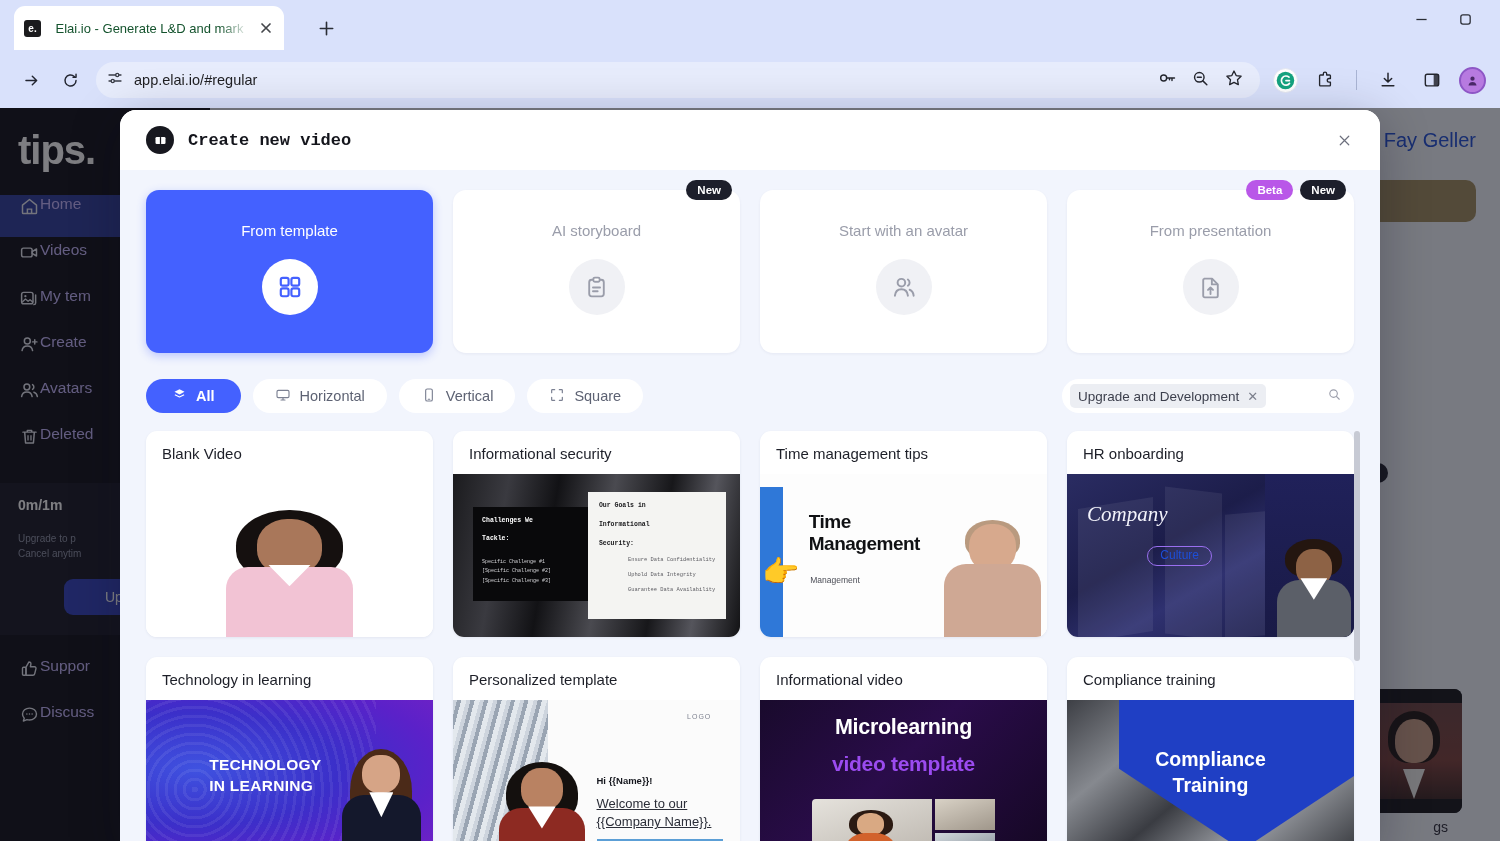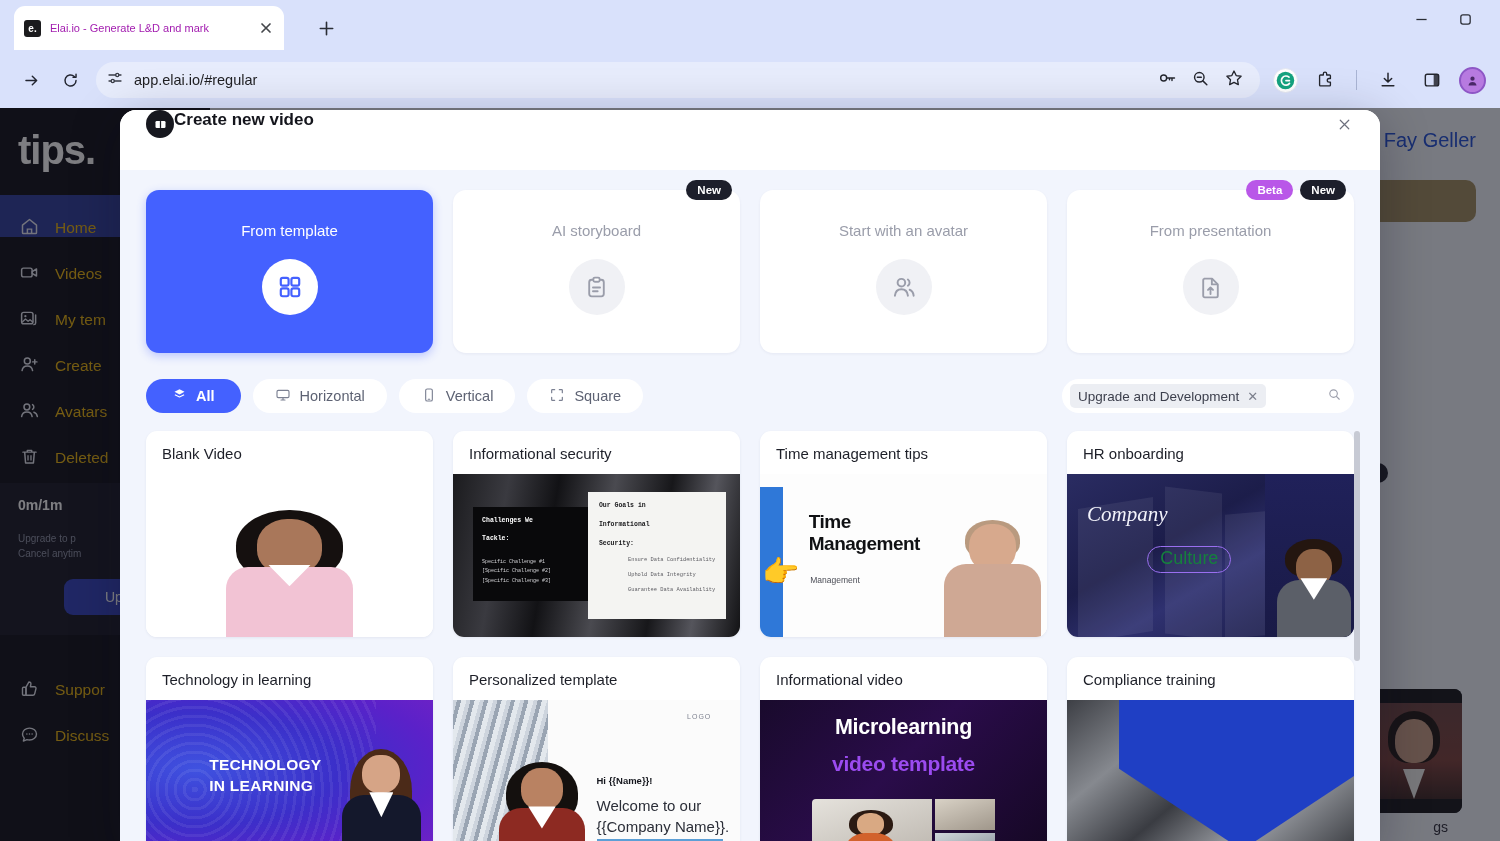--- a/index.html
+++ b/index.html
@@ -17,24 +17,25 @@
     position: absolute; left: 14px; top: 6px; width: 270px; height: 44px;
     background: #fff; border-radius: 11px 11px 0 0;
     display: flex; align-items: center; padding: 0 10px; gap: 9px;
   }
   .tab-favicon {
     width: 17px; height: 17px; border-radius: 3px; background: #1b1b1d;
     color: #fff; font-size: 10px; font-weight: bold;
     display: flex; align-items: center; justify-content: center; flex: none;
   }
   .tab-title {
-    font-size: 11px; color: #a21caf; white-space: nowrap;
+    font-size: 13px; color: #14532d; white-space: nowrap;
     overflow: hidden; flex: 1;
     -webkit-mask-image: linear-gradient(to right, #000 85%, transparent 100%);
             mask-image: linear-gradient(to right, #000 85%, transparent 100%);
+            text-align: center;
   }
   .tab-close { width: 16px; height: 16px; flex: none; opacity: .85; }
   .newtab {
     position: absolute; left: 310px; top: 12px; width: 32px; height: 32px;
     display: flex; align-items: center; justify-content: center;
   }
   .winbtns {
     position: absolute; right: 10px; top: 8px; display: flex; gap: 22px;
     align-items: center; padding-right: 14px;
   }
@@ -71,22 +72,22 @@
 
   
   .page { position: absolute; left: 0; top: 108px; right: 0; bottom: 0; background: #f2f5fd; overflow: hidden; }
 
   .sidebar {
     position: absolute; left: 0; top: 0; width: 210px; bottom: 0;
     background: #0c0d14; color: #fff; padding: 0;
   }
   .logo { font-size: 40px; font-weight: 700; letter-spacing: -1px; padding: 20px 0 18px 18px; color: #fff; }
   .nav-item {
-    display: flex; align-items: flex-end; gap: 15px; height: 42px;
-    padding-left: 18px; font-size: 15.5px; color: #eab308; margin: 4px 10px 4px 0;
+    display: flex; align-items: flex-start; height: 42px;
+    padding-left: 18px; font-size: 15.5px; color: #c4b5fd; margin: 4px 10px 4px 0;
     border-radius: 0 22px 22px 0;
   }
   .nav-item.active { background: #2c3a9c; }
   .nav-ico { width: 22px; height: 22px; flex: none; display: flex; align-items: center; justify-content: center; }
   .quota-box { margin: 16px 0 0 0; padding: 14px 18px 20px; background: #151622; }
   .quota-label { font-size: 14px; font-weight: bold; color: #fff; }
   .quota-sub { margin-top: 18px; font-size: 10px; line-height: 1.5; color: #8d91a6; }
   .upgrade-btn {
     margin-top: 18px; margin-left: 46px; width: 120px; height: 36px;
     background: #2f3fbf; border-radius: 9px; color: #fff; font-size: 14px;
@@ -133,21 +134,21 @@
 
   
   .modal {
     position: absolute; left: 120px; top: 110px; width: 1260px; height: 740px;
     background: #fff; border-radius: 16px 16px 0 0;
     box-shadow: 0 10px 50px rgba(10,12,30,.28);
     overflow: hidden; display: flex; flex-direction: column;
   }
   .modal-head {
     height: 60px; background: #fff; flex: none;
-    display: flex; padding: 0 22px 0 26px; 
+    display: flex; align-items: center; padding: 0 22px 0 26px; gap: 14px; font-family: Liberation Mono, monospace;
   }
   .modal-icon {
     width: 28px; height: 28px; border-radius: 50%; background: #17181f;
     display: flex; align-items: center; justify-content: center; flex: none;
   }
   .modal-title { font-size: 17px; font-weight: bold; color: #14151c; }
   .modal-close { margin-left: auto; width: 28px; height: 28px; display: flex; align-items: center; justify-content: center; color: #6c6f7d; }
 
   .modal-body { flex: 1; background: #f2f5fd; padding: 20px 26px 0; overflow: hidden; }
 
@@ -221,38 +222,38 @@
   .tm-bar { position: absolute; left: 0; top: 8%; width: 8%; height: 92%; background: #2f78d8; }
   .tm-h { position: absolute; left: 17%; top: 23%; font-size: 19px; font-weight: bold; color: #101114; line-height: 1.12; letter-spacing: -.5px; }
   .tm-s { position: absolute; left: 17.5%; top: 62%; font-size: 8.5px; color: #4c4e57; }
   .tm-hand { position: absolute; left: 1%; top: 49%; font-size: 30px; }
 
   
   .hr { position: absolute; inset: 0; background: linear-gradient(150deg,#2a2c62 0%,#1c1d4a 38%,#2f3170 58%,#14153a 100%); }
   .hr-bldg { position: absolute; background: rgba(255,255,255,.07); }
   .hr-company { position: absolute; left: 7%; top: 17%; font-family: "Liberation Serif", serif; font-style: italic; font-size: 21px; color: #f3f3fb; }
   .hr-culture {
-    position: absolute; left: 28%; top: 44%; font-size: 18px; color: #15803d;
+    position: absolute; left: 28%; top: 44%; font-size: 12px; color: #1d4ed8;
     border: 1.5px solid #9a6ff0; border-radius: 16px; padding: 1px 12px 3px;
   }
   .hr-right { position: absolute; right: 0; top: 0; width: 31%; height: 100%; background: linear-gradient(180deg,#20215a,#191a46); }
 
   
   .tech { position: absolute; inset: 0; background: radial-gradient(ellipse at 18% 42%, #3f52e0 0%, #3b2fc9 42%, #5b21c9 72%, #7722c4 100%); }
   .tech-rings { position: absolute; left: -10%; top: -30%; width: 90%; height: 170%; border-radius: 30px;
     background: repeating-radial-gradient(circle at 30% 50%, rgba(255,255,255,.07) 0 3px, transparent 3px 9px); }
   .tech-h { position: absolute; left: 22%; top: 34%; font-size: 15.5px; font-weight: bold; color: #fff; line-height: 1.32; letter-spacing: .3px; }
 
   
   .pers { position: absolute; inset: 0; background: #fbfbfb; }
   .pers-wall { position: absolute; left: 0; top: 0; width: 33%; height: 100%;
     background: repeating-linear-gradient(105deg,#cdd4dd 0 4px,#9aa5b3 4px 8px,#e3e8ed 8px 13px); }
   .pers-logo { position: absolute; right: 10%; top: 8%; font-size: 7px; letter-spacing: 1px; color: #7e8290; }
   .pers-hi { position: absolute; left: 50%; top: 46%; font-size: 9.5px; font-weight: bold; color: #14161d; }
-  .pers-txt { position: absolute; left: 50%; top: 58%; font-size: 15px; color: #2b2e38; line-height: 1.45; }
+  .pers-txt { position: absolute; left: 50%; top: 58%; font-size: 13px; color: #2b2e38; line-height: 1.45; text-decoration: underline; }
   .pers-rule { position: absolute; left: 50%; right: 6%; top: 85%; height: 2px; background: #5c9fd6; }
 
   
   .micro { position: absolute; inset: 0; background: linear-gradient(135deg,#190a2c 0%,#2a0c4a 45%,#140722 100%); }
   .micro-h { position: absolute; left: 50%; transform: translateX(-50%); top: 9%; font-size: 21.5px; font-weight: bold; color: #fff; white-space: nowrap; letter-spacing: -.3px; }
   .micro-s { position: absolute; left: 50%; transform: translateX(-50%); top: 32%; font-size: 21px; font-weight: bold; color: #9b4bf0; white-space: nowrap; letter-spacing: -.3px; }
   .micro-tiles { position: absolute; left: 18%; right: 18%; top: 61%; bottom: 0; display: flex; gap: 3px; }
   .micro-main { flex: 2; background: linear-gradient(160deg,#e5e2dc,#b9b3ab); border-radius: 4px 0 0 0; position: relative; }
   .micro-side { flex: 1; display: flex; flex-direction: column; gap: 3px; }
   .micro-s1 { flex: 1; background: linear-gradient(160deg,#d9d2c6,#9f968a); }
@@ -756,20 +757,24 @@
                 </div>
               </div>
             </div>
           </div>
 
           <div class="tpl">
             <div class="tpl-title">Compliance training</div>
             <div class="tpl-thumb">
               <div class="comp"></div>
               <div class="comp-chev"></div>
+              <div class="comp-h">
+                <div>Compliance</div>
+                <div>Training</div>
+              </div>
             </div>
           </div>
 
         </div>
         <div class="scrollbar">
           <div class="scroll-thumb"></div>
         </div>
       </div>
 
     </div>

